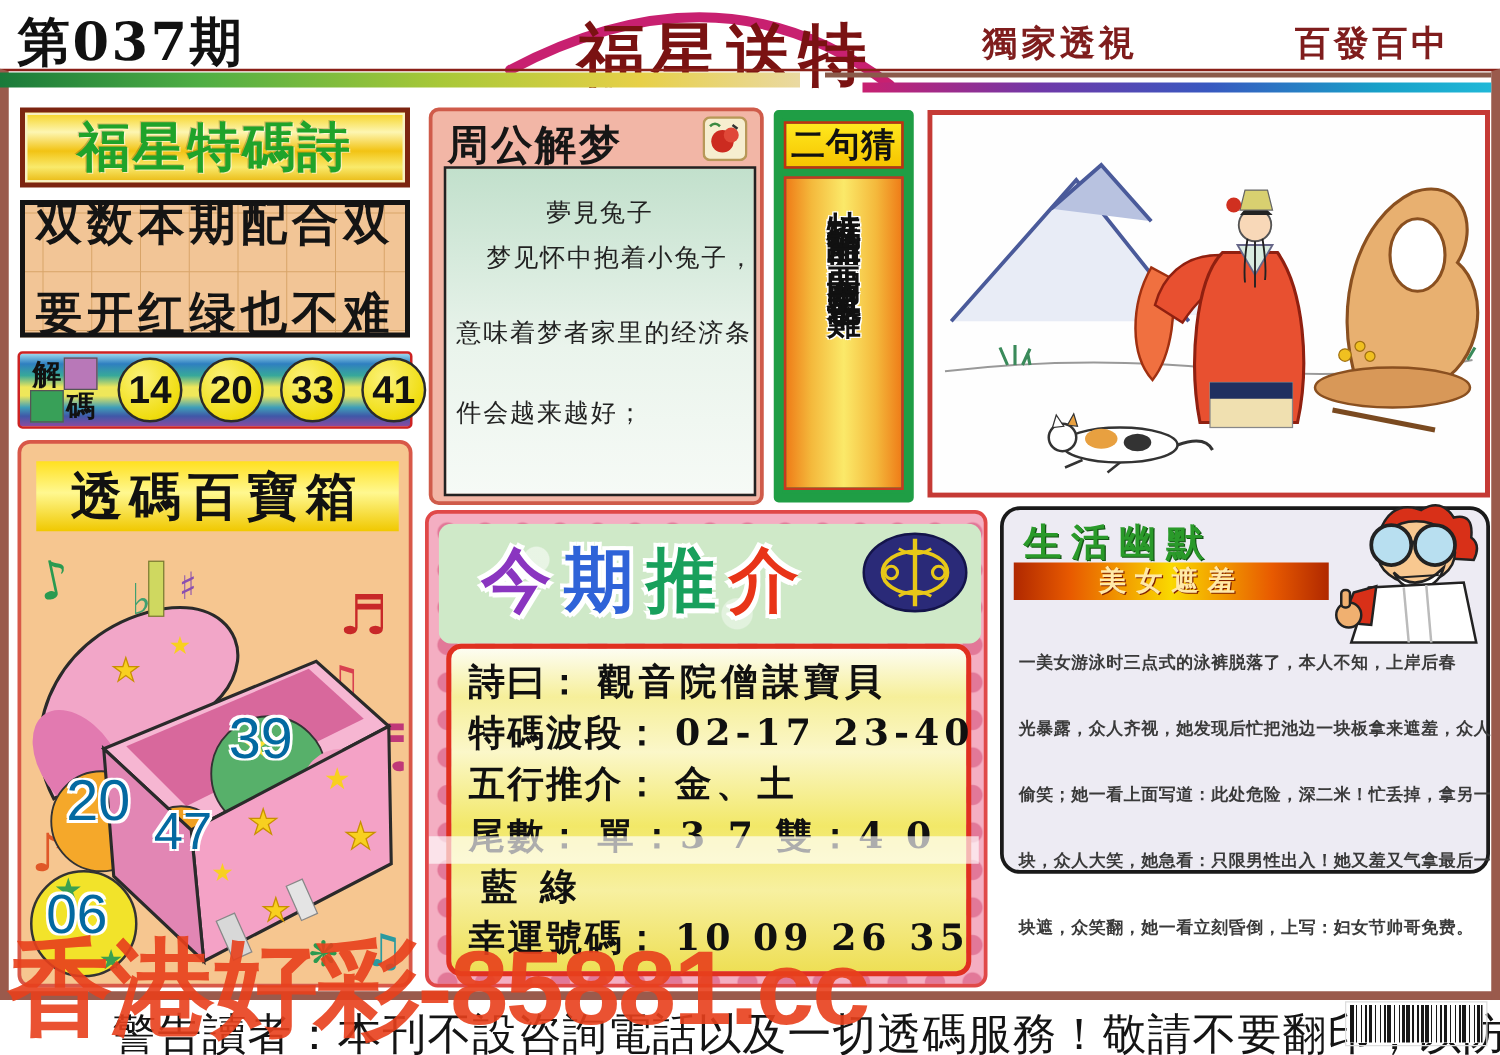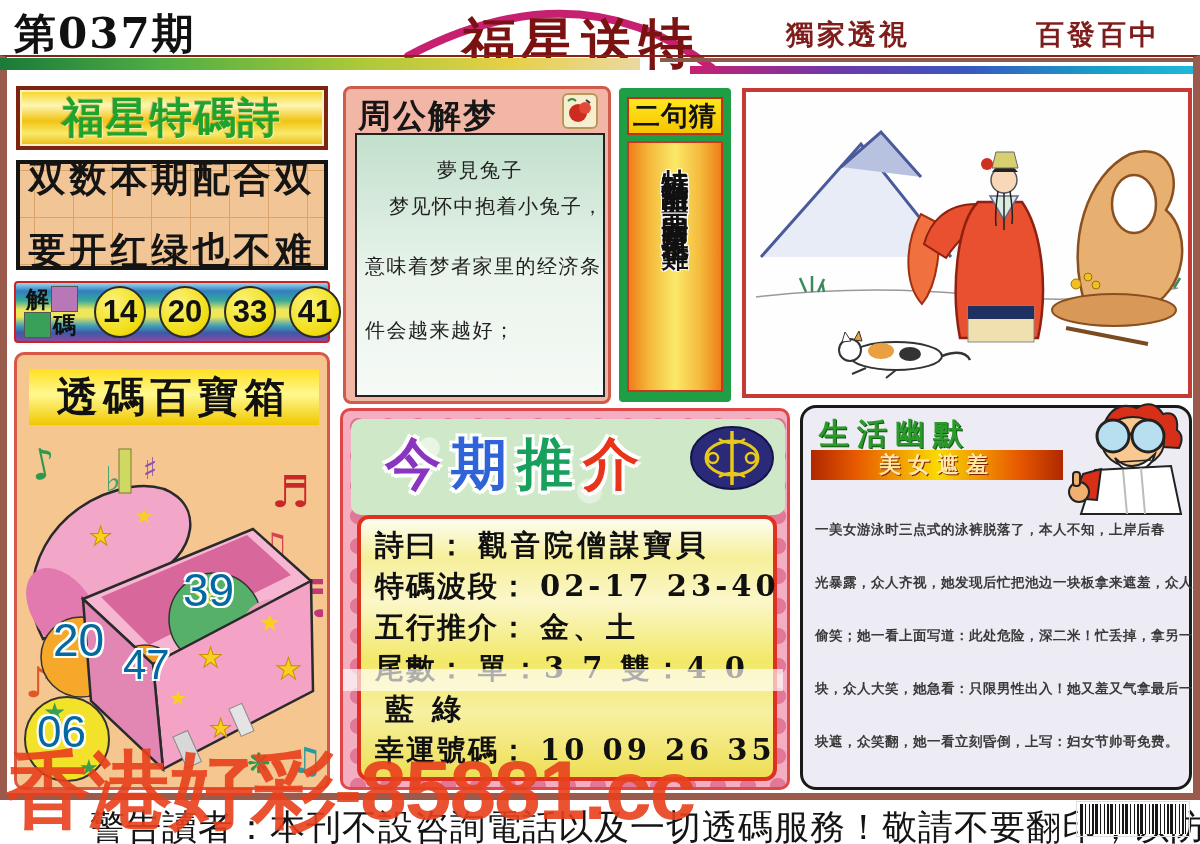--- a/index.html
+++ b/index.html
@@ -115,21 +115,21 @@
       border:4px solid #e03020; border-radius:12px;
       background:linear-gradient(180deg,#fdfdf2,#f6ef9a 15%,#fbf7c9 32%,#f2e868 55%,#f7f0a0 75%,#eedf55);
       display:flex; flex-direction:column; justify-content:space-around; padding:6px 14px; }
   .rec-row { display:flex; align-items:baseline; white-space:nowrap; }
   .rec-row .lab { font-size:29px; font-weight:900; color:#101010; letter-spacing:2px; }
   .rec-row .val { font-size:29px; font-weight:900; color:#101010; letter-spacing:4px; margin-left:10px;
       font-family:"DejaVu Serif","Liberation Serif",serif; }
   .rec-artifact { position:absolute; left:0; top:258px; width:440px; height:22px; background:rgba(255,255,255,.66); }
 
   
-  .box-humor { position:absolute; left:800px; top:405px; width:392px; height:385px;
+  .box-humor { position:absolute; left:800px; top:405px; width:392px; height:294px;
       background:#edebf3; border:3px solid #1a1a1a; border-radius:16px; }
   .humor-title { position:absolute; left:16px; top:6px; font-size:30px; font-weight:900; color:#2a9a2a;
       letter-spacing:8px; text-shadow:1px 1px 0 #155515; white-space:nowrap; }
   .humor-banner { position:absolute; left:8px; top:42px; width:252px; height:30px;
       background:linear-gradient(90deg,#b02800,#e85a00 18%,#fad800 50%,#e85a00 82%,#b02800);
       display:flex; align-items:center; justify-content:center;
       font-size:22px; font-weight:900; color:#ffe9a8; letter-spacing:7px;
       text-shadow:1px 1px 0 #802000; white-space:nowrap; }
   .humor-cartoon { position:absolute; right:-2px; top:-12px; width:138px; height:122px; }
   .humor-text div { position:absolute; left:12px; font-size:13.5px; color:#3a3a3a; font-weight:600;

